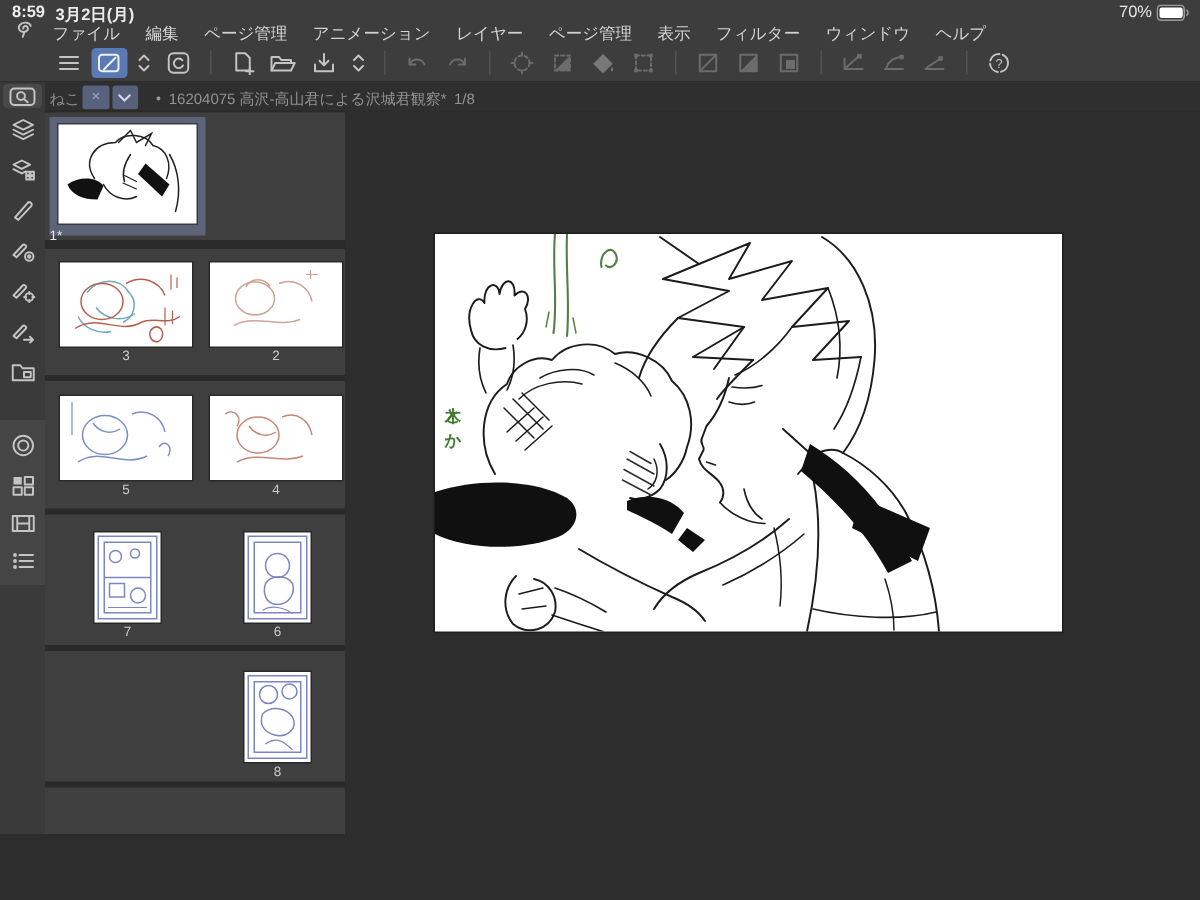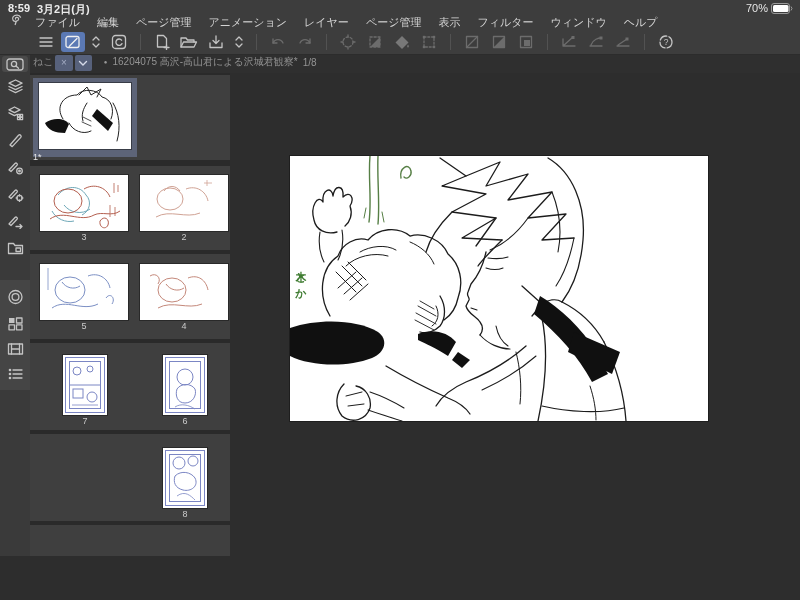--- a/index.html
+++ b/index.html
@@ -18,21 +18,21 @@
   .menurow span{cursor:default;white-space:nowrap;}
 
   
   .toolbar{position:absolute;top:30px;left:0;width:800px;height:25px;background:#3d3d3d;border-bottom:1px solid #2c2c2c;display:flex;align-items:center;padding-left:34px;box-sizing:border-box;gap:3px;}
   .tbtn{width:24px;height:20px;display:flex;align-items:center;justify-content:center;border-radius:3px;flex:0 0 auto;}
   .tbtn.active{background:#5b79b4;}
   .tbtn.narrow{width:16px;}
   .tsep{width:1px;height:16px;background:#525252;margin:0 6px;flex:0 0 auto;}
 
   
-  .tabbar{position:absolute;top:55px;left:30px;width:770px;height:18px;background:#2f2f2f;display:flex;align-items:flex-start;font-size:10px;}
+  .tabbar{position:absolute;top:55px;left:30px;width:770px;height:18px;background:#2f2f2f;display:flex;align-items:flex-end;font-size:10px;}
   .tab-overflow{color:#8b8b8b;width:22px;overflow:hidden;white-space:nowrap;flex:0 0 auto;padding-left:3px;}
   .tab-active{background:#57617b;color:#ebebeb;height:16px;display:flex;align-items:center;padding:0 6px;gap:5px;border-radius:2px;white-space:nowrap;flex:0 0 auto;}
   .tab-close{color:#a3abc2;font-size:10px;line-height:1;}
   .tab-chev{width:17px;height:16px;background:#57617b;margin-left:2px;border-radius:2px;display:flex;align-items:center;justify-content:center;flex:0 0 auto;}
   .tab2{color:#939393;margin-left:12px;display:flex;gap:5px;align-items:center;white-space:nowrap;flex:0 0 auto;}
   .tab2 .dot{font-size:6px;color:#9a9a9a;}
 
   
   .sidebar{position:absolute;left:0;top:55px;width:30px;height:545px;background:#3a3a3a;}
   .zoombox{position:absolute;left:2px;top:1px;width:26px;height:16px;background:#4a4a4a;border-radius:3px;display:flex;align-items:center;justify-content:center;}

